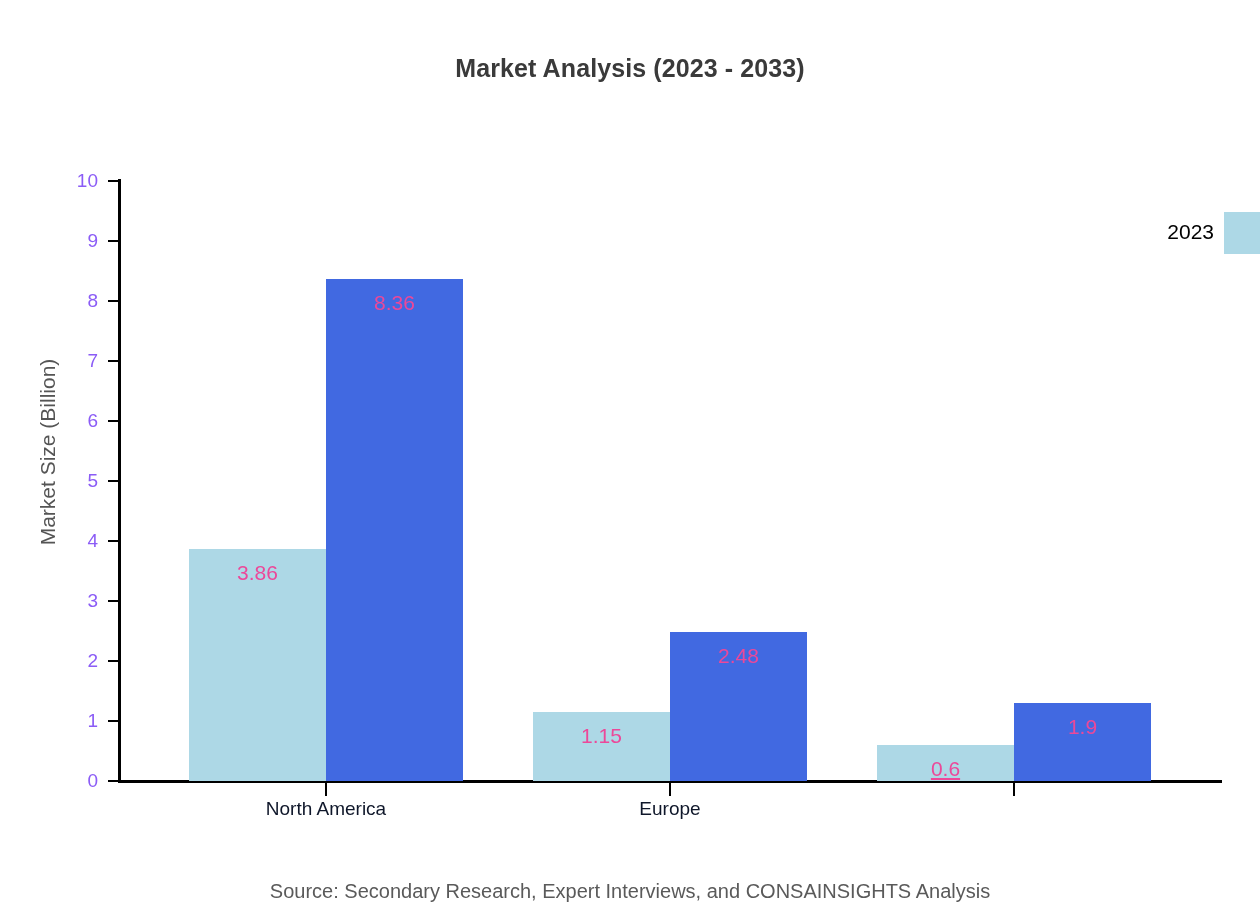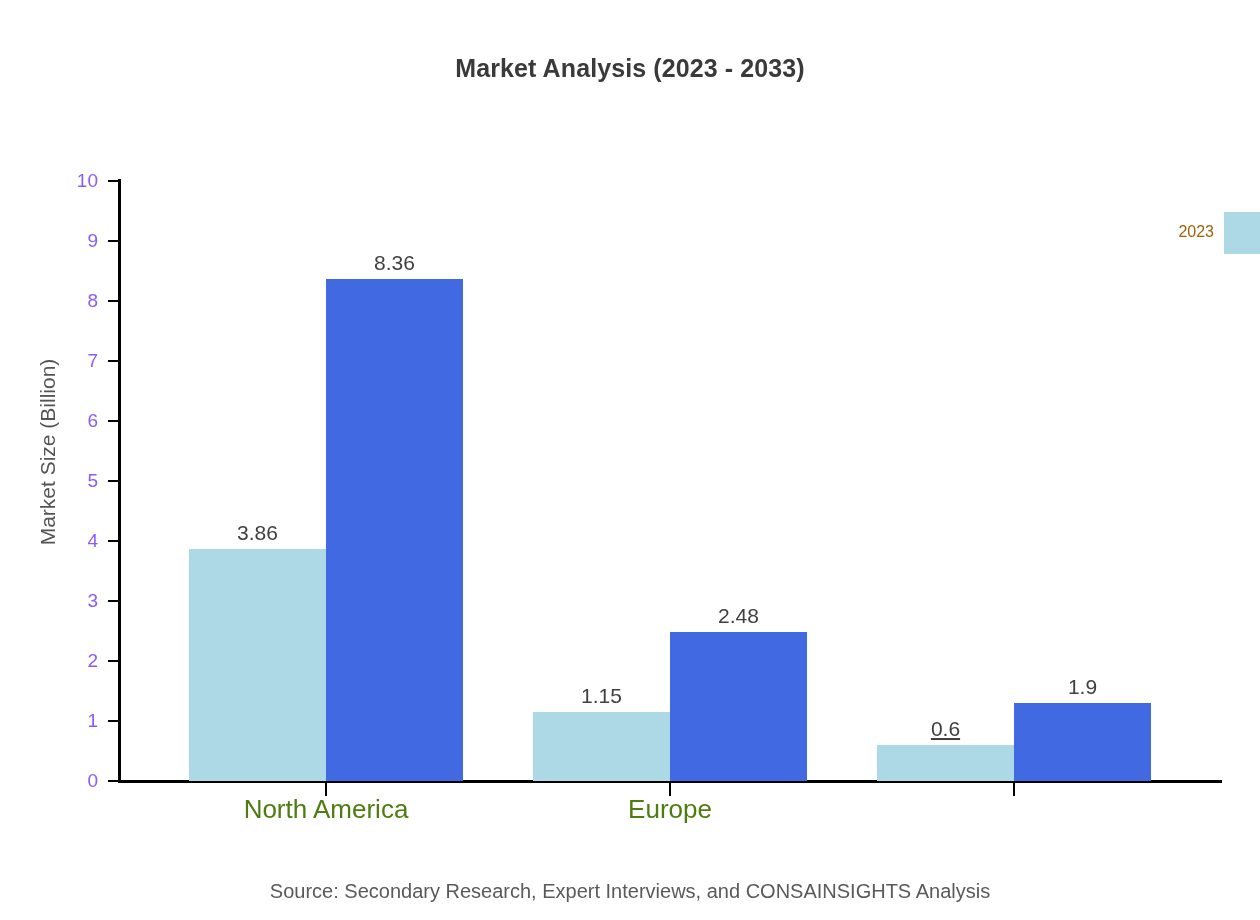--- a/index.html
+++ b/index.html
@@ -97,59 +97,60 @@
     top: 783px;
     width: 2px;
     height: 13px;
     background: #000000;
   }
   .x-tick-label {
     position: absolute;
     top: 795px;
     width: 340px;
     text-align: center;
-    font-size: 26px;
-    color: #4d7c0f;
+    font-size: 19px;
+    color: #0f172a;
     line-height: 28px;
   }
 
   
   .bar {
     position: absolute;
     bottom: 0;
   }
   .bar-2023 { background: #add8e6; }
   .bar-2033 { background: #4169e1; }
 
   .bar-value {
     position: absolute;
     width: 160px;
     text-align: center;
     font-size: 21px;
-    color: #404040;
+    color: #ec4899;
     line-height: 24px;
+    margin-top: 40px;
   }
 
   
   #legend {
     position: absolute;
     left: 1060px;
     top: 212px;
     width: 200px;
   }
   .legend-row {
     position: relative;
     height: 50px;
   }
   .legend-label {
     position: absolute;
     right: 46px;
     top: 8px;
-    font-size: 16px;
-    color: #a16207;
+    font-size: 21px;
+    color: #000000;
     line-height: 24px;
     white-space: nowrap;
   }
   .legend-swatch {
     position: absolute;
     left: 164px;
     top: 0px;
     width: 50px;
     height: 42px;
   }

